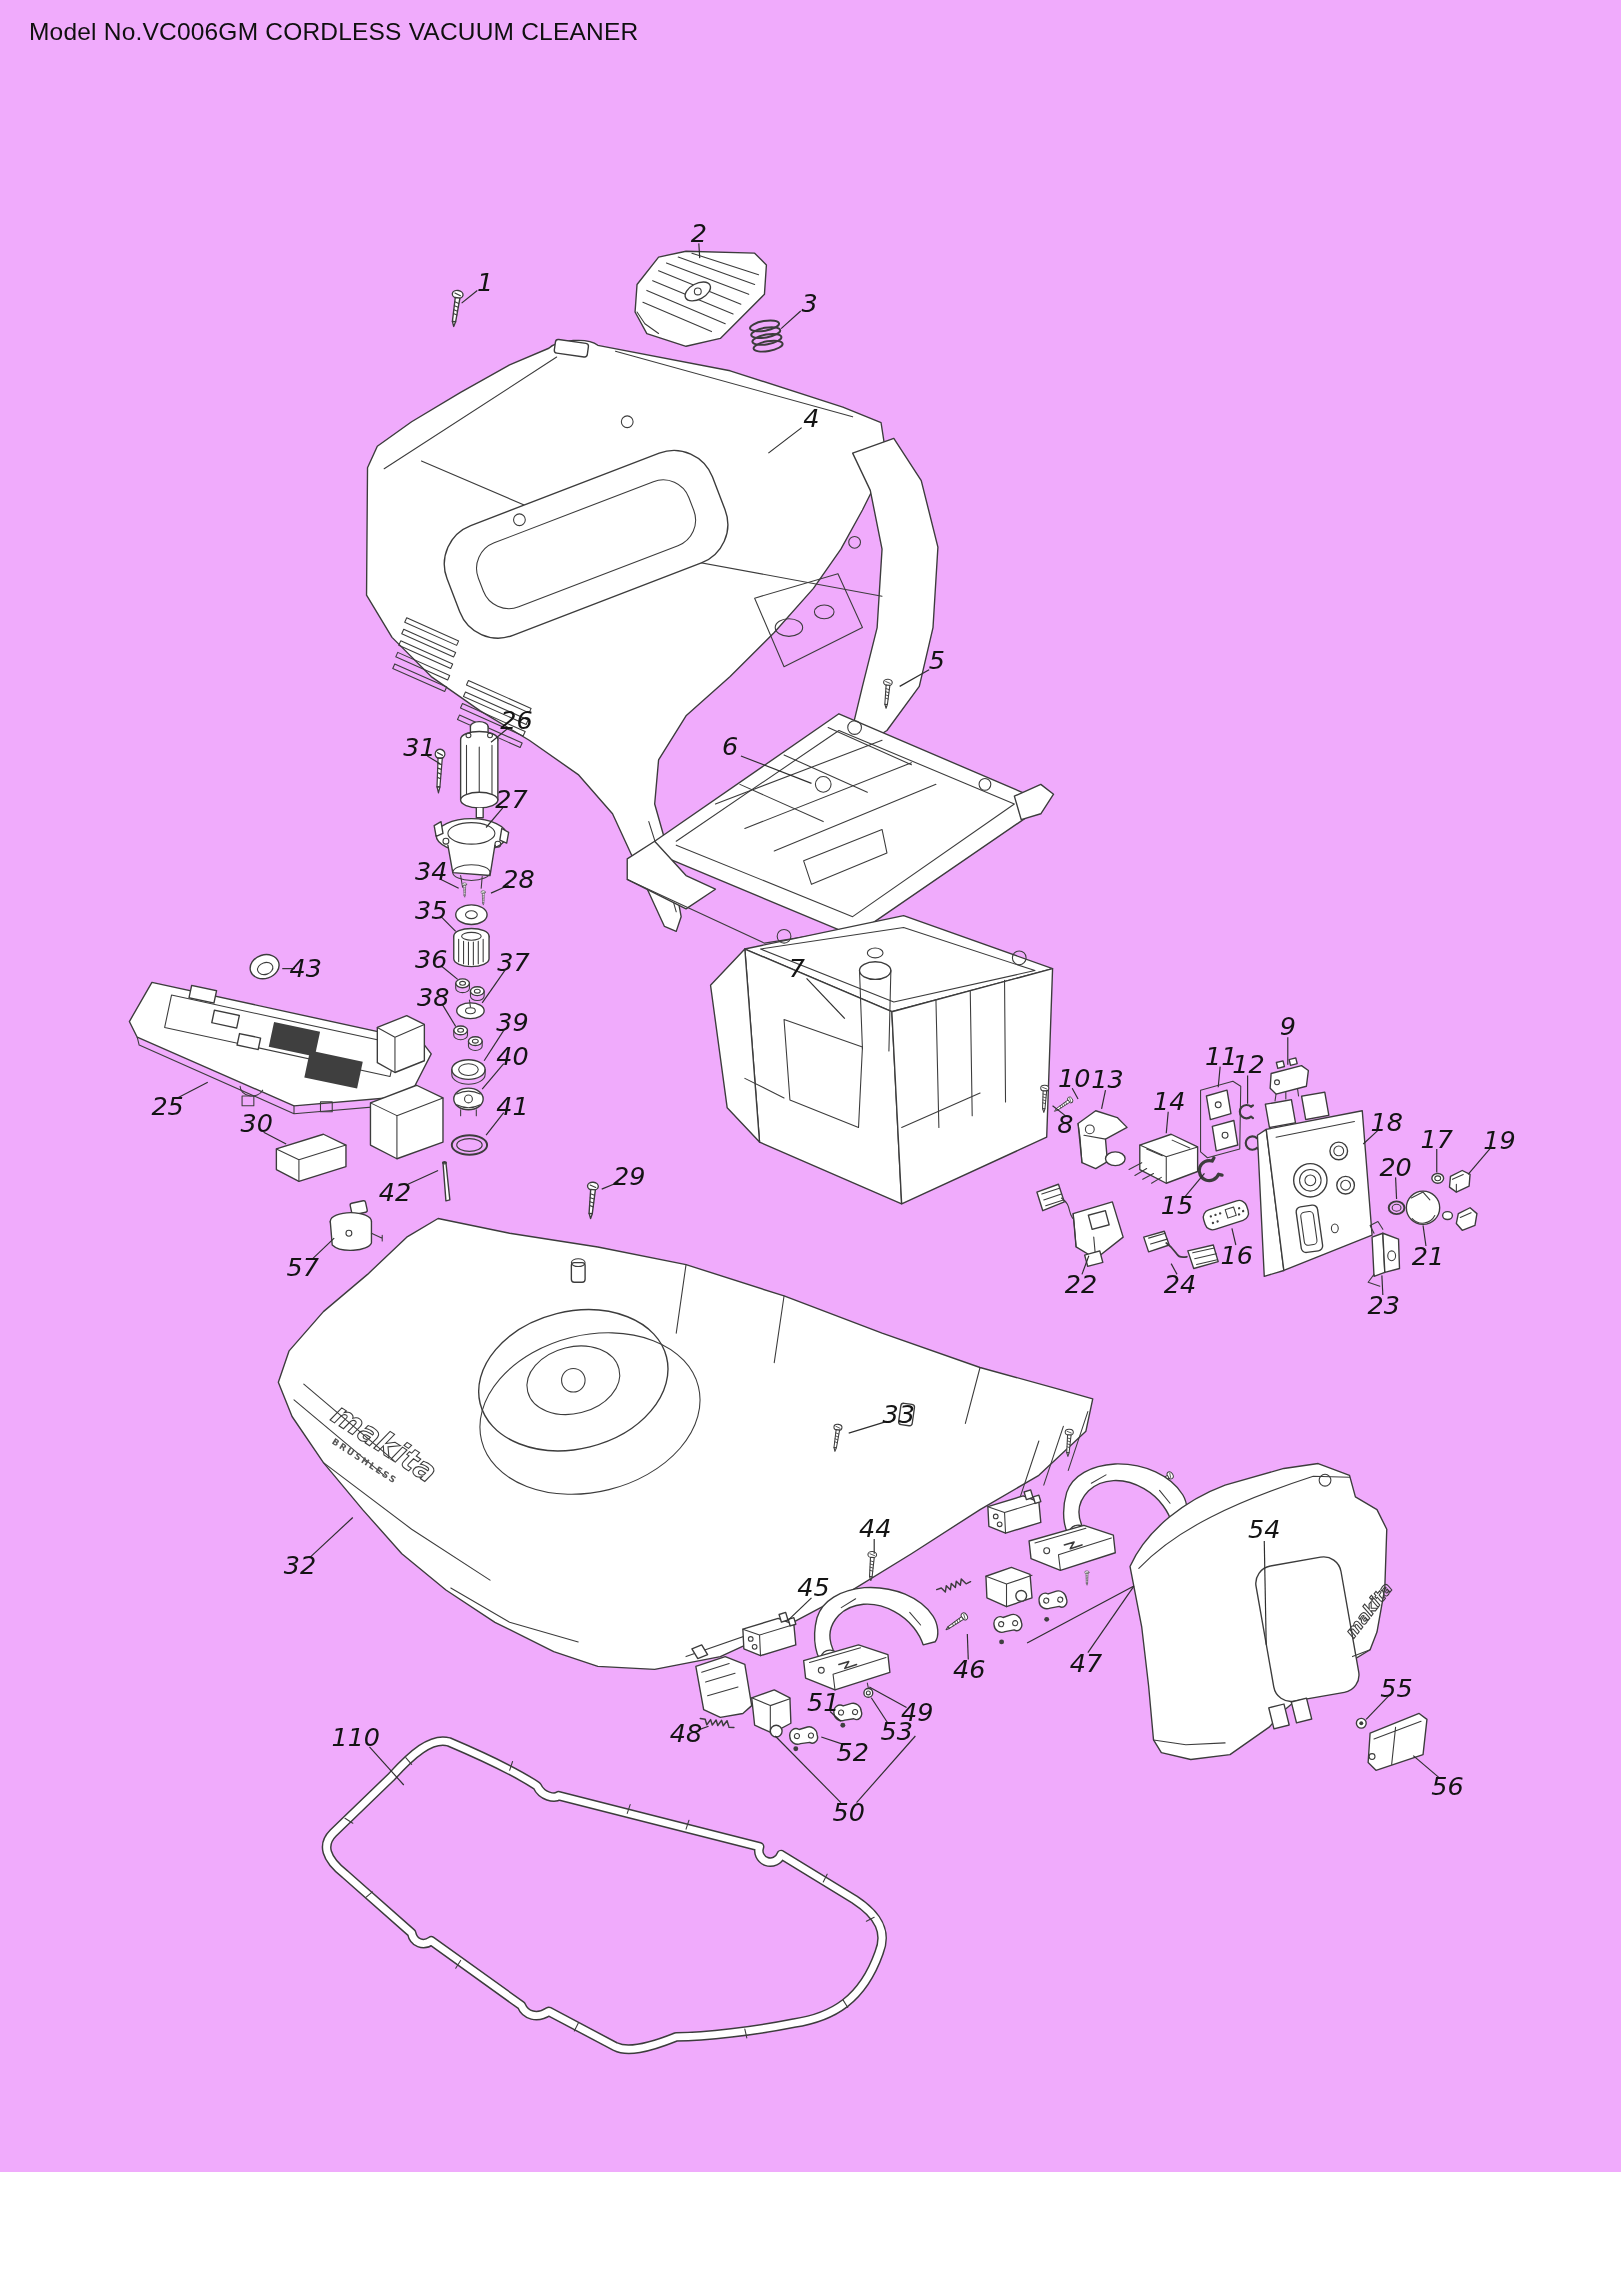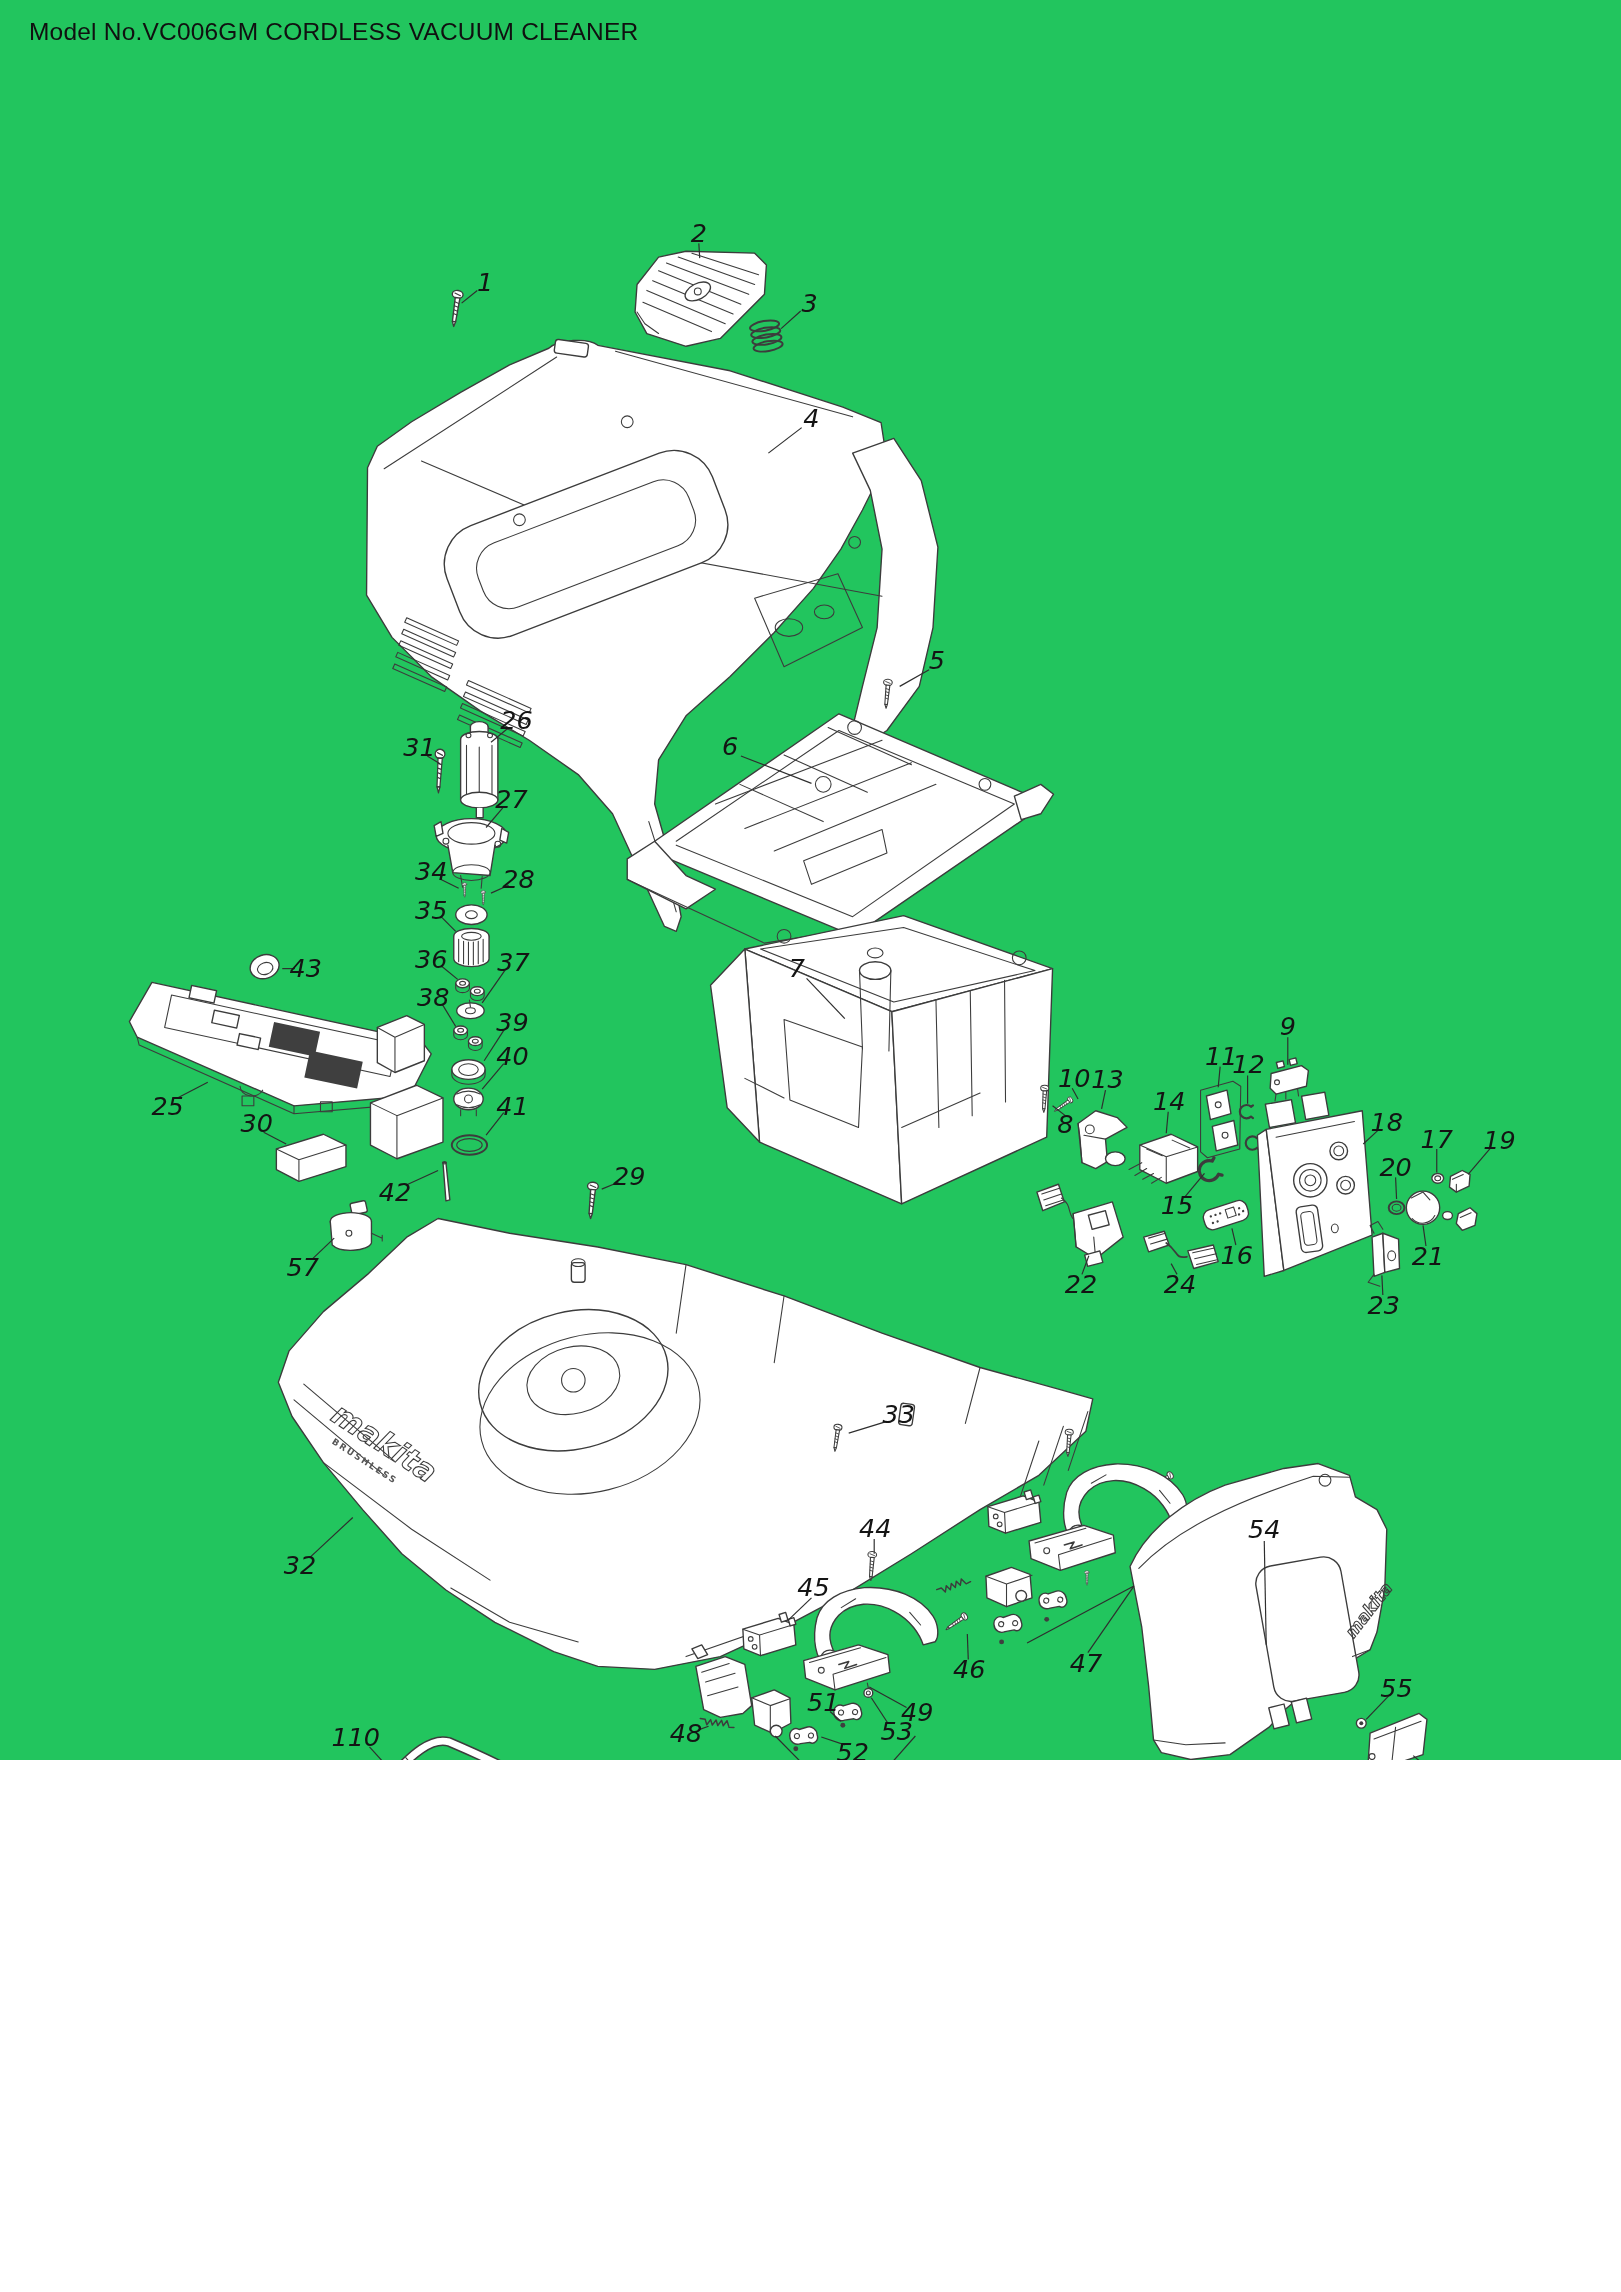--- a/index.html
+++ b/index.html
@@ -1,17 +1,17 @@
 <!DOCTYPE html>
 <html><head>
 <meta charset="utf-8">
 <style>
   html,body{margin:0;padding:0;background:#fff}
   body{width:1621px;height:2293px;font-family:"Liberation Sans","DejaVu Sans",sans-serif}
-  #page{position:relative;width:1621px;height:1760px;background:#22c55e;overflow:hidden}
+  #page{position:relative;width:1621px;height:2172px;background:#f0abfc;overflow:hidden}
   #title{position:absolute;left:29px;top:17.6px;font-size:24.5px;color:#101010;letter-spacing:0.2px;white-space:nowrap}
   #art{position:absolute;left:0;top:0}
   .p{fill:#fff;stroke:#3c3c3c;stroke-width:1.4;stroke-linejoin:round;stroke-linecap:round}
   .l{fill:none;stroke:#3c3c3c;stroke-width:1.1;stroke-linejoin:round;stroke-linecap:round}
   .t{fill:none;stroke:#3c3c3c;stroke-width:2;stroke-linejoin:round;stroke-linecap:round}
   .d{fill:#3f3f3f;stroke:none}
   .ldr{stroke:#2e2e2e;stroke-width:1.2;fill:none}
   .callout{font-family:"DejaVu Sans","Liberation Sans",sans-serif;font-style:italic;font-size:26px;fill:#141414}
   .logo{font-family:"DejaVu Sans",sans-serif;font-style:italic;font-weight:bold;fill:none;stroke:#3c3c3c;stroke-width:1.1}
   .logosub{font-family:"DejaVu Sans",sans-serif;font-weight:bold;font-size:9px;letter-spacing:2px;fill:#555;stroke:none}

